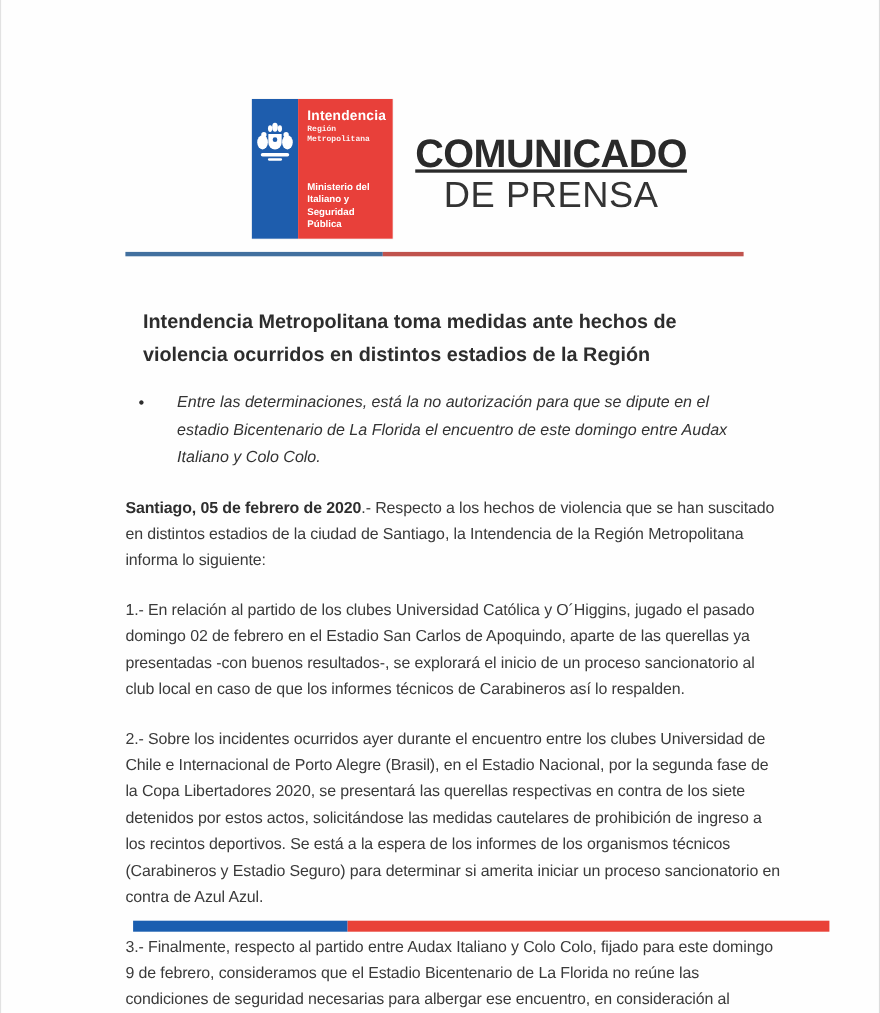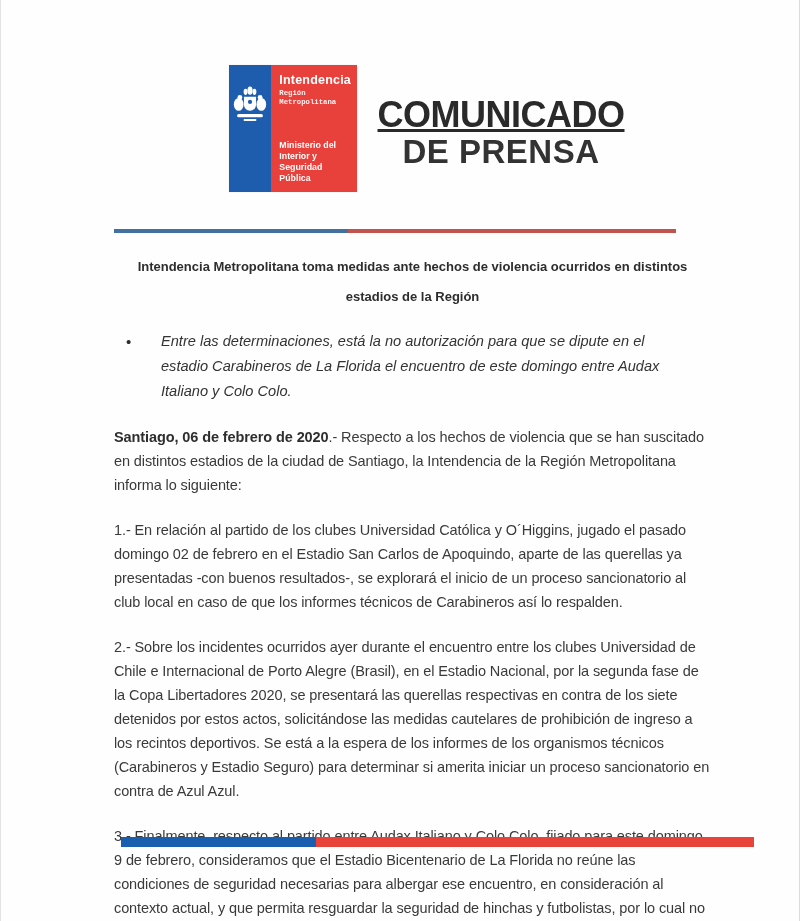--- a/index.html
+++ b/index.html
@@ -11,21 +11,21 @@
     background:#fefefe;
     border-left:1px solid #e2e2e2;
     border-right:1px solid #dcdcdc;
     box-sizing:border-box;
     font-family:"Liberation Sans","DejaVu Sans",sans-serif;
     color:#383838;
     overflow:hidden;
   }
 
   
-  .header{position:relative;height:192px;}
+  .header{position:relative;height:192px;margin-top:25px;}
   .logo{
     position:absolute;left:228px;top:65px;
     width:128px;height:127px;
     display:flex;
     box-shadow:0 0 1px rgba(0,0,0,.15);
   }
   .logo-blue{
     width:46px;height:100%;
     background:#1e5dad;
     display:flex;justify-content:center;align-items:flex-start;
@@ -52,41 +52,41 @@
   .coat{width:36px;height:42px;}
 
   .comunicado{
     position:absolute;left:360px;top:96px;width:280px;
     text-align:center;color:#2a2a2a;
   }
   .comunicado-line1{
     font-size:36px;font-weight:800;letter-spacing:-.5px;line-height:38px;text-decoration:underline;
   }
   .comunicado-line2{
-    font-size:33px;font-weight:700;letter-spacing:.5px;line-height:35px;color:#333;
+    font-size:33px;font-weight:400;letter-spacing:.5px;line-height:35px;color:#333;
   }
 
   
   .divider{position:absolute;display:flex;}
   .divider-top{left:113px;top:229px;width:562px;height:4px;}
   .divider-top .seg-blue{width:234px;background:#42709f;}
   .divider-top .seg-red{flex:1;background:#c0534d;}
   .divider-bottom{left:120px;top:837px;width:633px;height:10px;}
   .divider-bottom .seg-blue{width:195px;background:#1a5eb0;}
   .divider-bottom .seg-red{flex:1;background:#e94238;}
 
   
   .content{
     padding:0 88px 0 113px;
   }
   .doc-title{
     margin:60px auto 0 auto;
     max-width:565px;
-    text-align:center;
-    font-size:13px;font-weight:bold;color:#2d2d2d;
+    text-align:left;
+    font-size:18px;font-weight:bold;color:#2d2d2d;
     line-height:30px;
   }
   .bullet-row{
     display:flex;
     margin:17px 0 0 12px;
     width:560px;
   }
   .bullet-marker{
     width:35px;font-size:15px;line-height:25px;color:#2d2d2d;flex:0 0 35px;
   }
@@ -128,45 +128,45 @@
             <rect x="6" y="36" width="32" height="4" rx="2"></rect>
             <rect x="14" y="42" width="16" height="2.6" rx="1.3"></rect>
           </g>
 
           <circle cx="22" cy="21" r="2.6" fill="#1e5dad"></circle>
         </svg>
       </div>
       <div class="logo-red">
         <div class="logo-agency">Intendencia</div>
         <div class="logo-region">Región Metropolitana</div>
-        <div class="logo-ministry">Ministerio del Interior y Seguridad Pública</div>
+        <div class="logo-ministry">Ministerio del Italiano y Seguridad Pública</div>
       </div>
     </div>
 
     <div class="comunicado">
       <div class="comunicado-line1">COMUNICADO</div>
       <div class="comunicado-line2">DE PRENSA</div>
     </div>
   </div>
 
   <div class="divider divider-top">
     <div class="seg-blue"></div>
     <div class="seg-red"></div>
   </div>
 
   <div class="content">
 
     <div class="doc-title">Intendencia Metropolitana toma medidas ante hechos de violencia ocurridos en distintos estadios de la Región</div>
 
     <div class="bullet-row">
       <div class="bullet-marker">•</div>
-      <div class="bullet-text">Entre las determinaciones, está la no autorización para que se dipute en el estadio Carabineros de La Florida el encuentro de este domingo entre Audax Italiano y Colo Colo.</div>
+      <div class="bullet-text">Entre las determinaciones, está la no autorización para que se dipute en el estadio Bicentenario de La Florida el encuentro de este domingo entre Audax Italiano y Colo Colo.</div>
     </div>
 
-    <p class="para"><span class="lead">Santiago, 06 de febrero de 2020</span><span>.-  Respecto a los hechos de violencia que se han suscitado en distintos estadios de la ciudad de Santiago, la Intendencia de la Región Metropolitana informa lo siguiente:</span></p>
+    <p class="para"><span class="lead">Santiago, 05 de febrero de 2020</span><span>.-  Respecto a los hechos de violencia que se han suscitado en distintos estadios de la ciudad de Santiago, la Intendencia de la Región Metropolitana informa lo siguiente:</span></p>
 
     <p class="para">1.- En relación al partido de los clubes Universidad Católica y O´Higgins, jugado el pasado domingo 02 de febrero en el Estadio San Carlos de Apoquindo, aparte de las querellas ya presentadas -con buenos resultados-, se explorará el inicio de un proceso sancionatorio al club local en caso de que los informes técnicos de Carabineros así lo respalden.</p>
     <p class="para">2.- Sobre los incidentes ocurridos ayer durante el encuentro entre los clubes Universidad de Chile e Internacional de Porto Alegre (Brasil), en el Estadio Nacional, por la segunda fase de la Copa Libertadores 2020, se presentará las querellas respectivas en contra de los siete detenidos por estos actos, solicitándose las medidas cautelares de prohibición de ingreso a los recintos deportivos. Se está a la espera de los informes de los organismos técnicos (Carabineros y Estadio Seguro) para determinar si amerita iniciar un proceso sancionatorio en contra de Azul Azul.</p>
     <p class="para">3.- Finalmente, respecto al partido entre Audax Italiano y Colo Colo, fijado para este domingo 9 de febrero, consideramos que el Estadio Bicentenario de La Florida no reúne las condiciones de seguridad necesarias para albergar ese encuentro, en consideración al contexto actual, y que permita resguardar la seguridad de hinchas y futbolistas, por lo cual no ha sido autorizado que se dispute ahí ese encuentro.</p>
   </div>
 
   <div class="divider divider-bottom">
     <div class="seg-blue"></div>
     <div class="seg-red"></div>
   </div>

